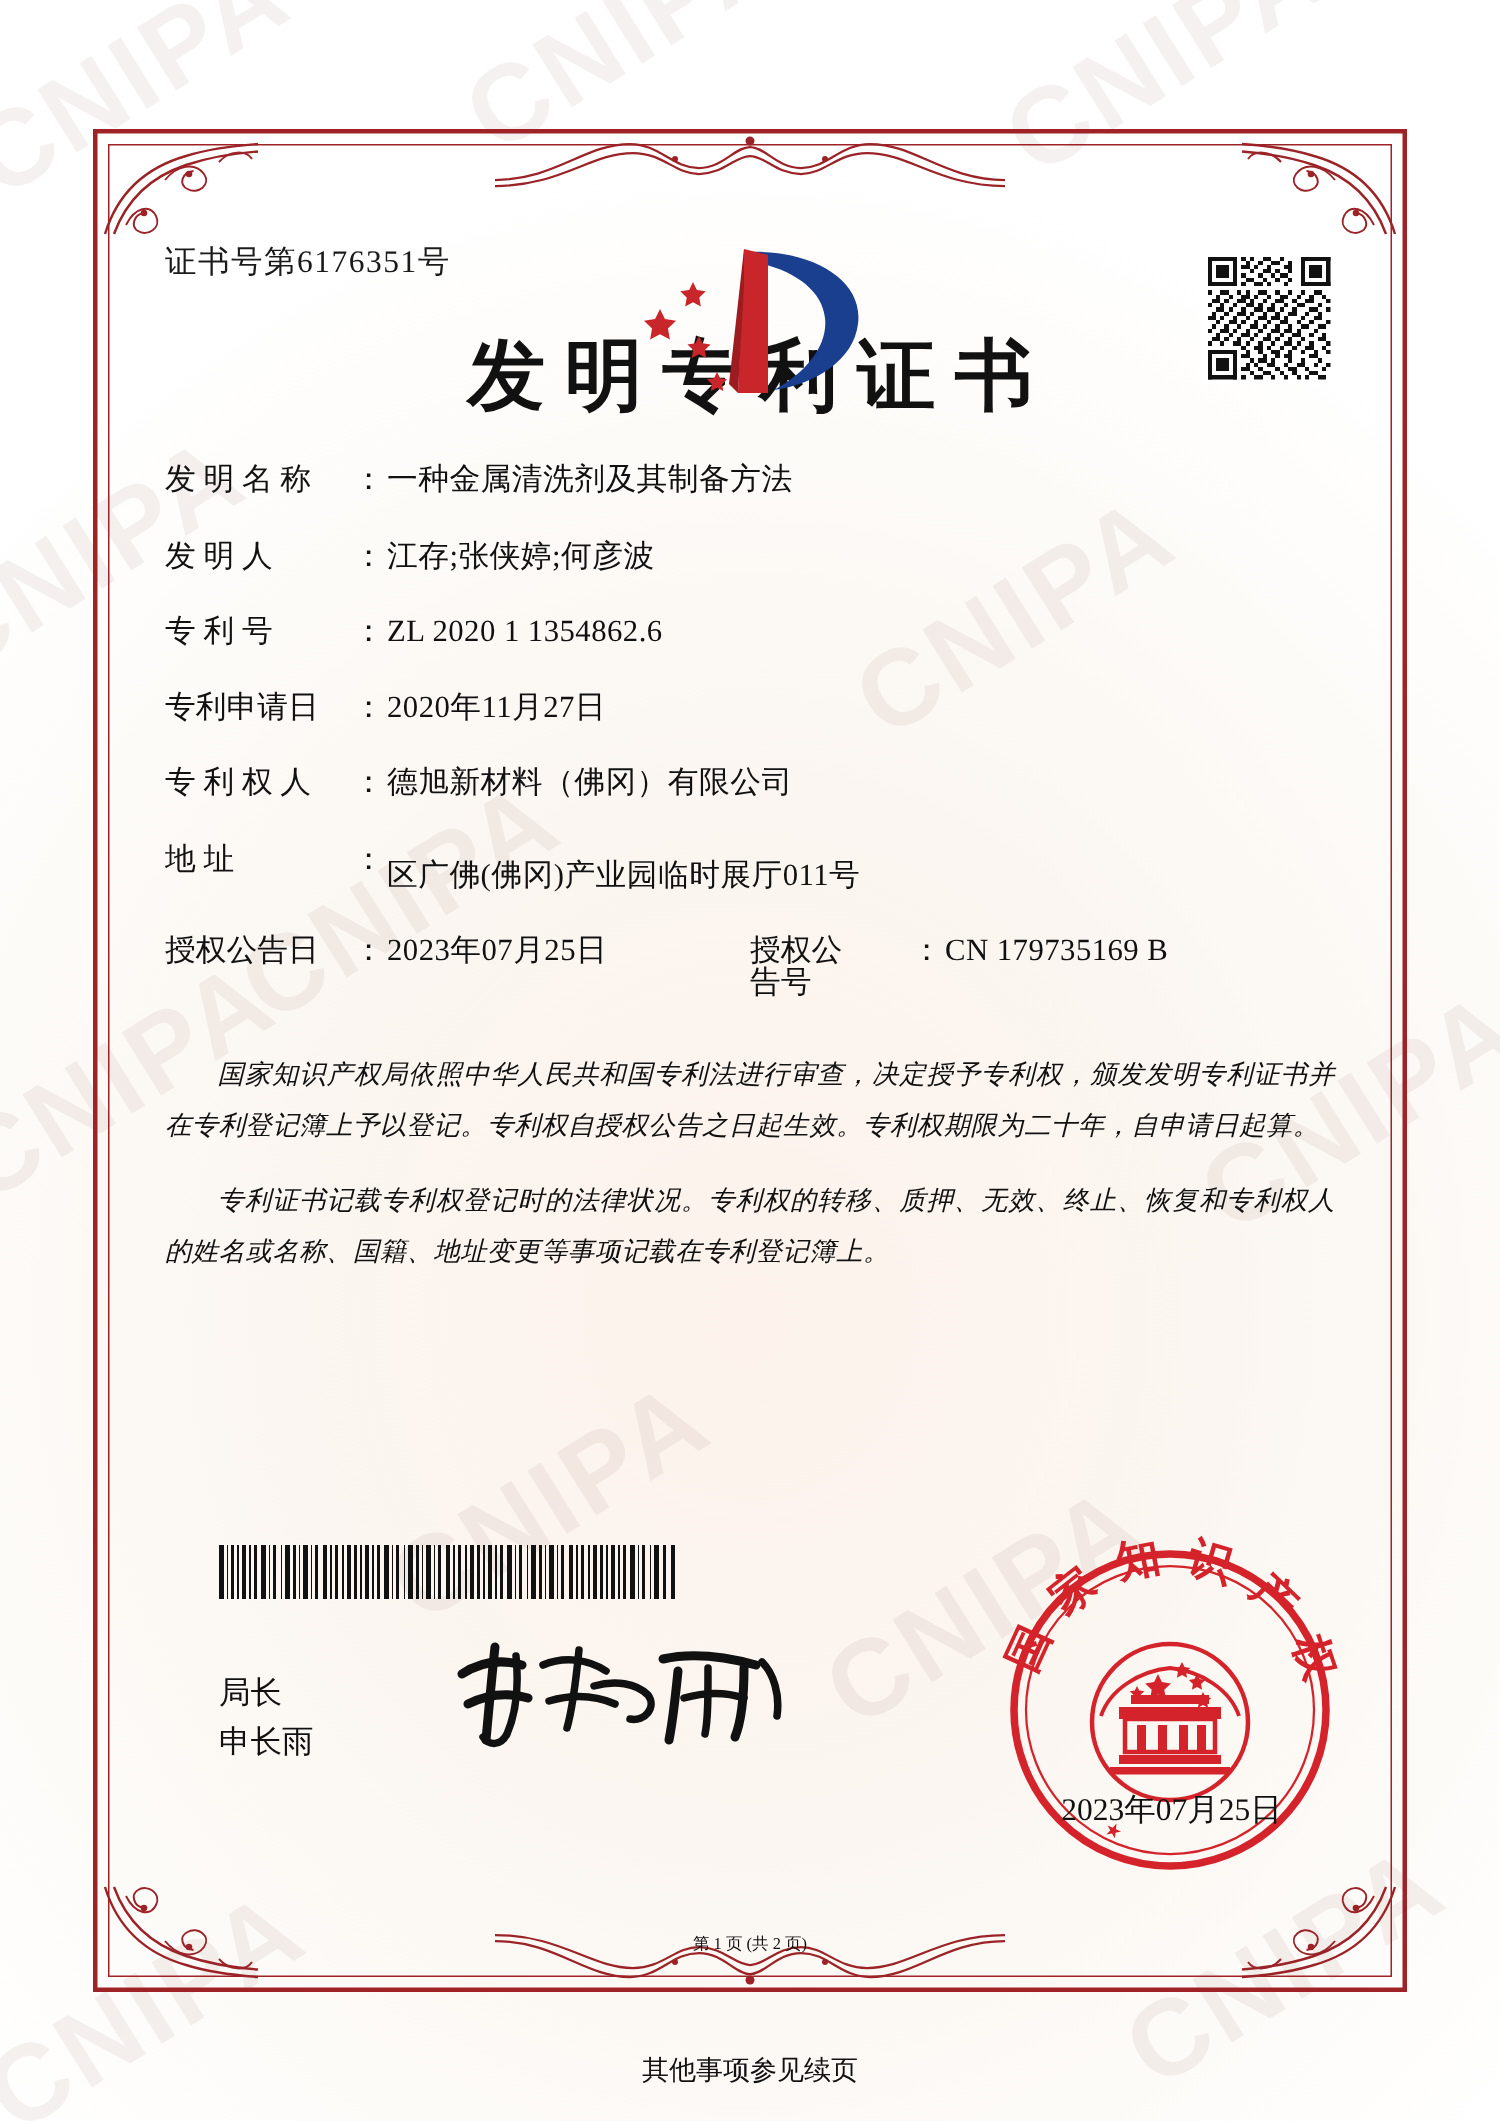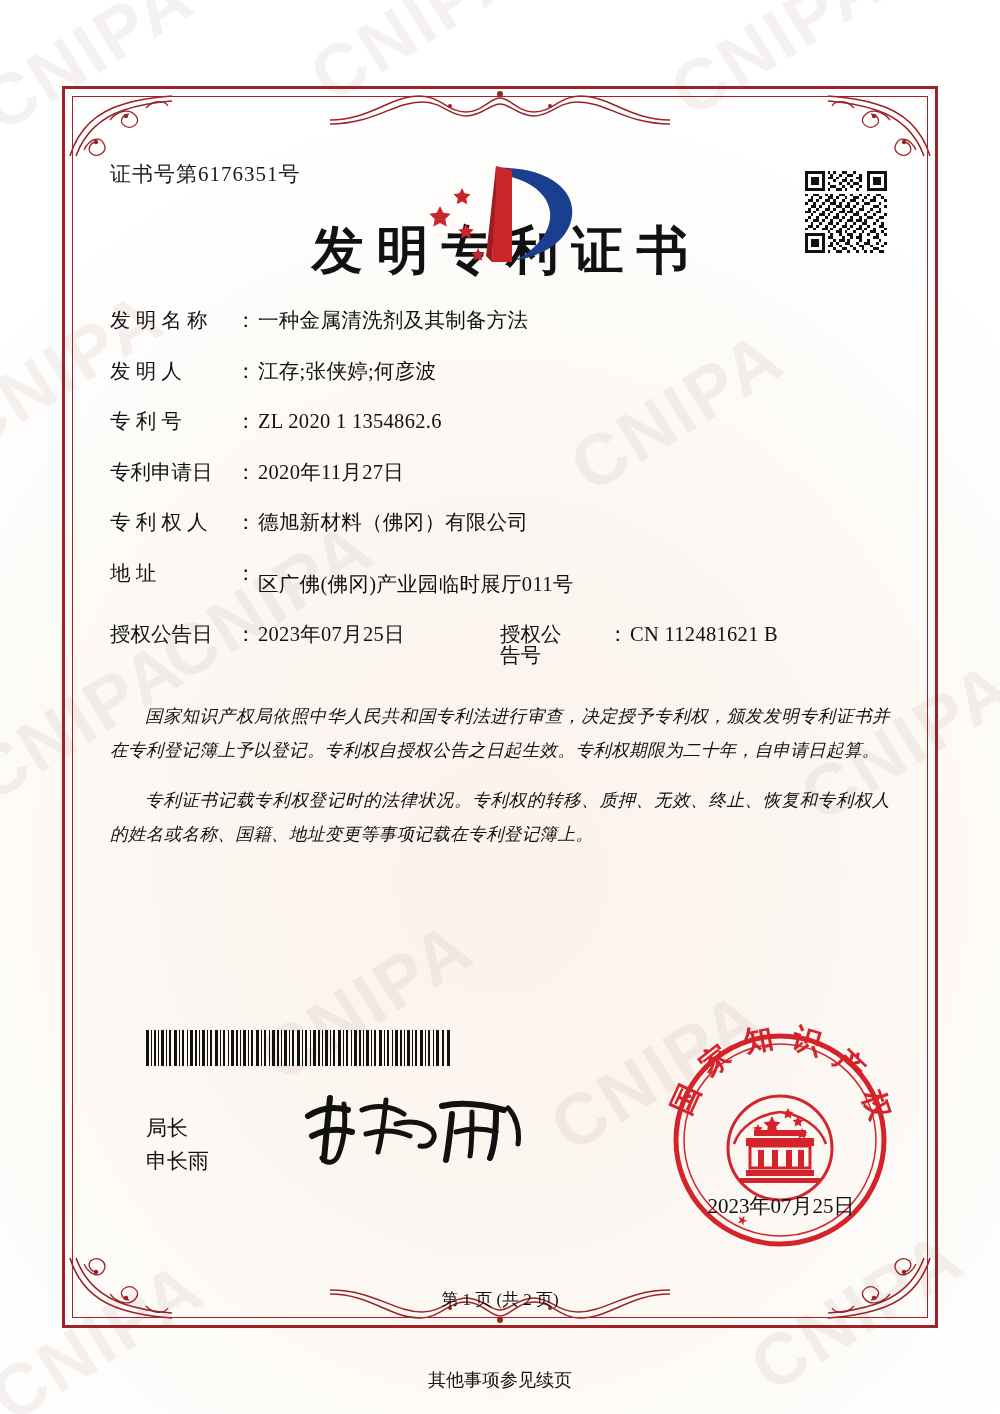--- a/index.html
+++ b/index.html
@@ -209,21 +209,21 @@
     color: #111;
     letter-spacing: 0px;
   }
 
   .page-num {
     position: absolute;
     left: 0;
     right: 0;
     top: 1288px;
     text-align: center;
-    font-size: 17px;
+    font-size: 11px;
     color: #111;
   }
   .footer-note {
     position: absolute;
     left: 0;
     right: 0;
     top: 1368px;
     text-align: center;
     font-size: 18px;
     color: #111;
@@ -614,21 +614,21 @@
             <span class="lbl-text">授权公告日</span>
               <span class="field-colon">：</span>
           </div>
           <div class="field-value">2023年07月25日</div>
         </div>
         <div class="inline-right">
           <div class="field-label">
             <span class="lbl-text">授权公告号</span>
               <span class="field-colon">：</span>
           </div>
-          <div class="field-value">CN 112481621 B</div>
+          <div class="field-value">CN 179735169 B</div>
         </div>
       </div>
     </div>
 
     <div class="para">
       <p>国家知识产权局依照中华人民共和国专利法进行审查，决定授予专利权，颁发发明专利证书并在专利登记簿上予以登记。专利权自授权公告之日起生效。专利权期限为二十年，自申请日起算。</p>
       <p>专利证书记载专利权登记时的法律状况。专利权的转移、质押、无效、终止、恢复和专利权人的姓名或名称、国籍、地址变更等事项记载在专利登记簿上。</p>
     </div>
 
   </div>

